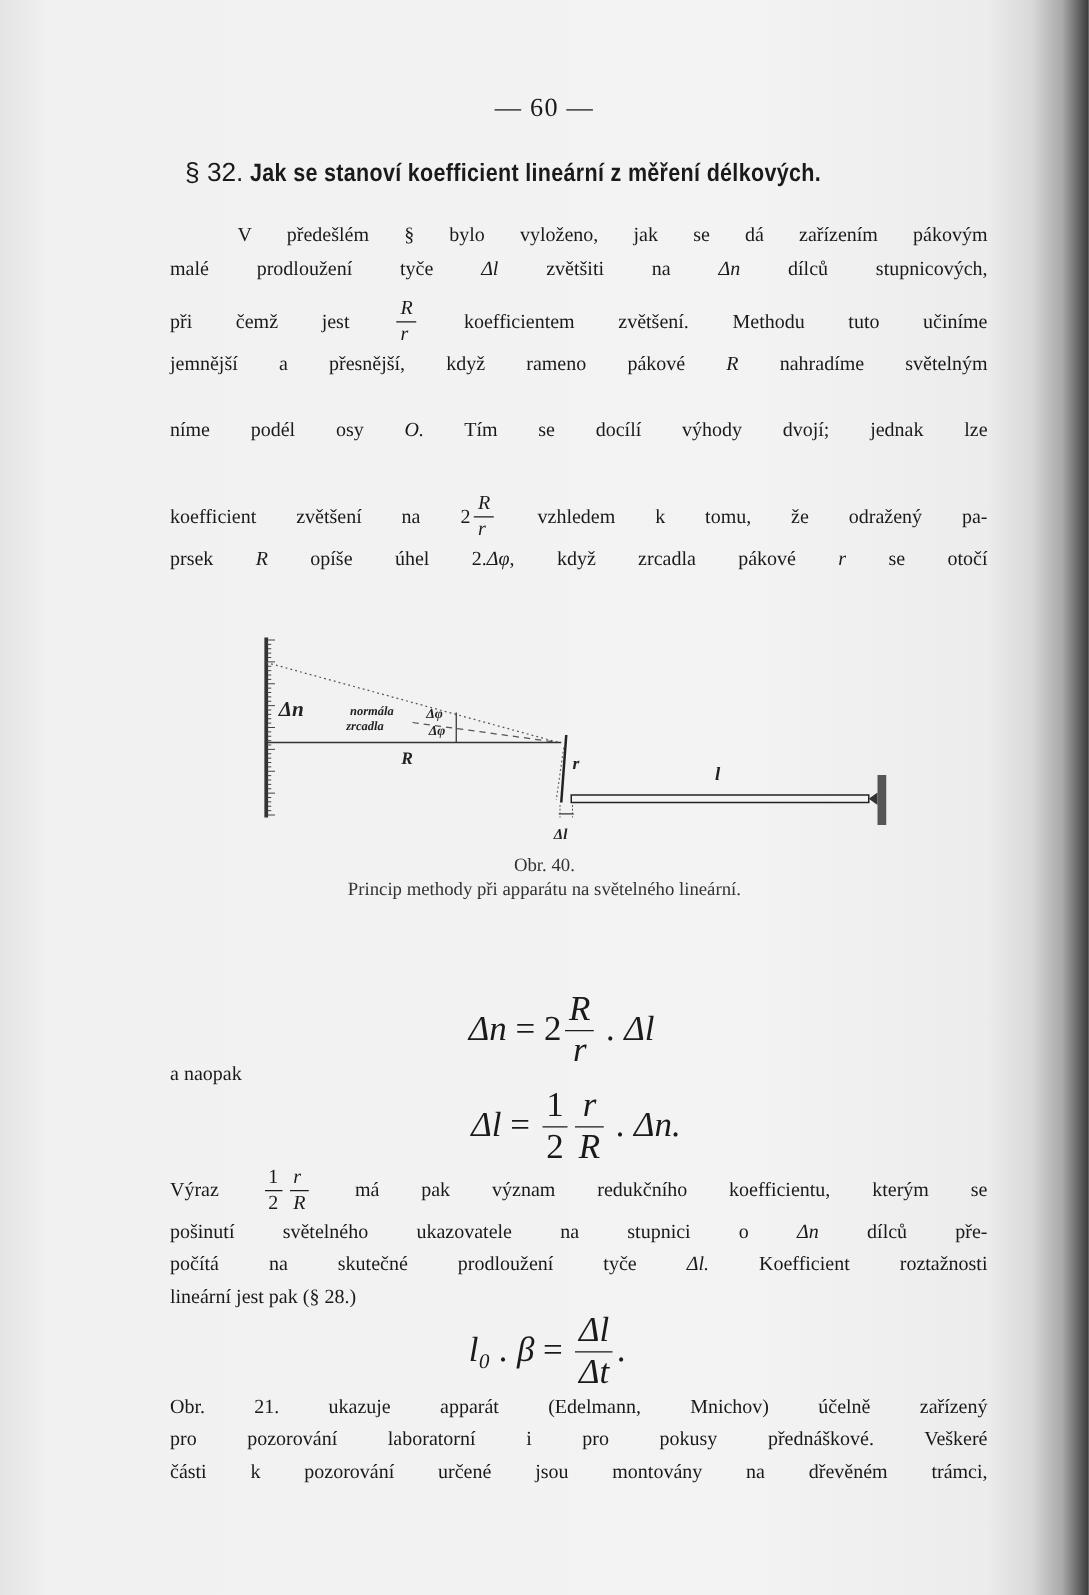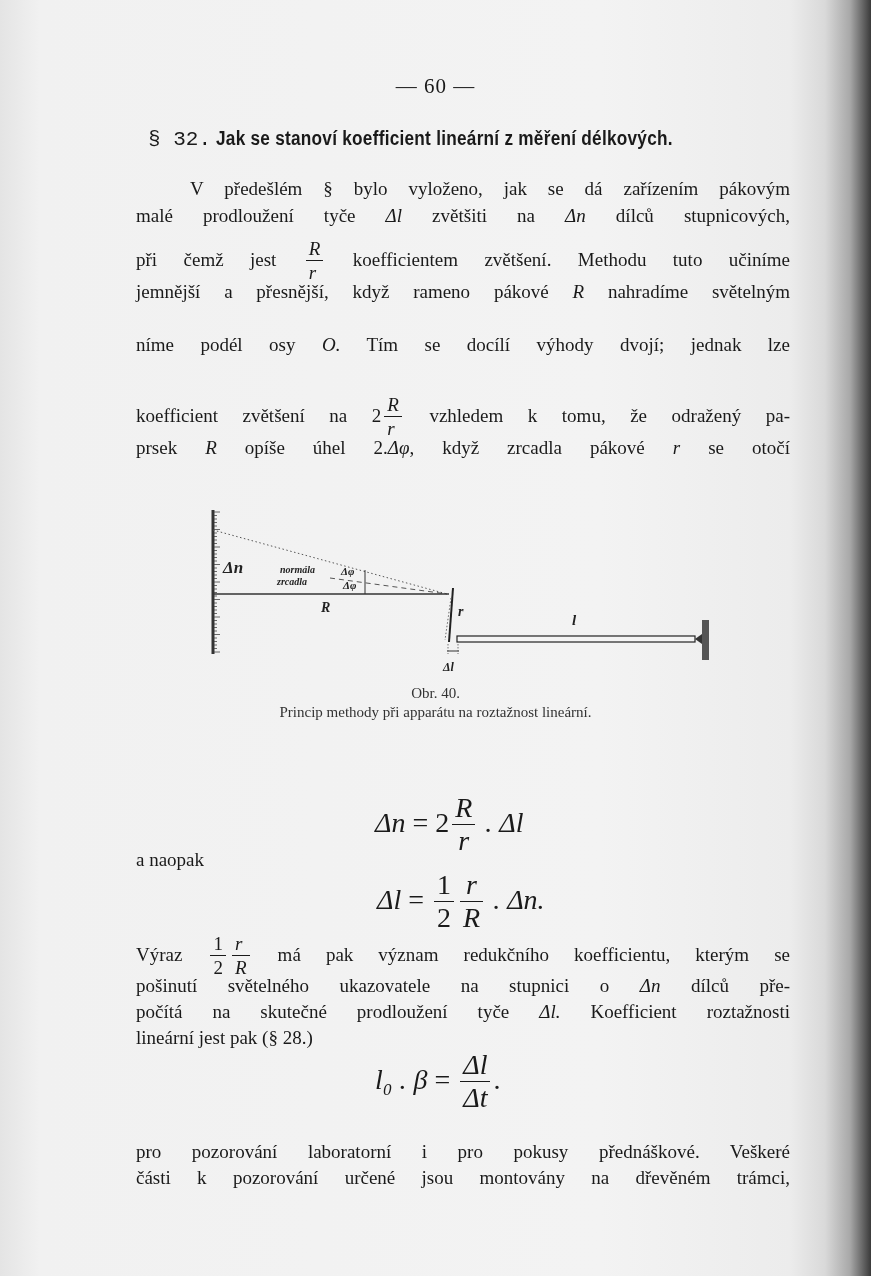--- a/index.html
+++ b/index.html
@@ -19,28 +19,28 @@
     background: linear-gradient(to right, #5a5a5a, #2b2b2b 60%, #4a4a4a);
   }
   .pgnum {
     position: absolute; top: 74px; left: 0; width: 871px; text-align: center;
     font-size: 21px; letter-spacing: 1px;
   }
   .heading {
     position: absolute; top: 126px; left: 148px;
     font-size: 21px;
   }
-  .heading .para { font-family: Liberation Mono, monospace; font-weight: normal; }
+  .heading .para { font-family: Liberation Sans, sans-serif; font-weight: normal; }
   .heading .title {
     font-family: "Liberation Sans", "DejaVu Sans", sans-serif; font-weight: bold;
     font-size: 20px; letter-spacing: 0.3px; transform: scaleX(0.86); display: inline-block; transform-origin: left;
   }
   .line {
     position: absolute; left: 136px; width: 654px;
-    font-size: 19px; line-height: 26px; white-space: nowrap;
+    font-size: 16px; line-height: 26px; white-space: nowrap;
     text-align: justify; text-align-last: justify;
   }
   .line.indent { left: 190px; width: 600px; }
   .line.left { text-align-last: left; }
   .i { font-style: italic; }
   .frac {
     display: inline-block; vertical-align: middle; text-align: center;
     line-height: 1; margin: 0 3px; position: relative; top: -1px;
   }
   .frac .num { display: block; padding: 0 3px 2px; font-style: italic; }
@@ -148,27 +148,28 @@
     <span class="fig-label" style="left:75px;top:56px;font-size:10px">normála</span>
     <span class="fig-label" style="left:72px;top:68px;font-size:10px">zrcadla</span>
     <span class="fig-label" style="left:136px;top:57px;font-size:11px">Δφ</span>
     <span class="fig-label" style="left:138px;top:71px;font-size:11px">Δφ</span>
     <span class="fig-label" style="left:116px;top:92px;font-size:14px">R</span>
     <span class="fig-label" style="left:253px;top:96px;font-size:14px">r</span>
     <span class="fig-label" style="left:367px;top:104px;font-size:15px">l</span>
     <span class="fig-label" style="left:238px;top:152px;font-size:12px">Δl</span>
   </div>
   <div class="caption" style="top:685px;left:0">Obr. 40.</div>
-  <div class="caption" style="top:704px">Princip methody při apparátu na roztažnost lineární.</div>
+  <div class="caption" style="top:704px">Princip methody při apparátu na světelného lineární.</div>
 
   <div class="eq" style="left:375px;top:795px"><span class="i">Δn</span><span> = 2</span><span class="frac"><span class="num">R</span><span class="den">r</span></span><span class="i"> . Δl</span></div>
   <div class="line left" style="top:847px"><span>a naopak</span></div>
   <div class="eq" style="left:377px;top:872px"><span class="i">Δl</span><span> = </span><span class="frac"><span class="num up">1</span><span class="den up">2</span></span><span class="frac"><span class="num">r</span><span class="den">R</span></span><span class="i"> . Δn.</span></div>
 
   <div class="line" style="top:935px"><span>Výraz </span><span class="frac"><span class="num up">1</span><span class="den up">2</span></span><span class="frac"><span class="num">r</span><span class="den">R</span></span><span> má pak význam redukčního koefficientu, kterým se</span></div>
   <div class="line" style="top:973px"><span>pošinutí světelného ukazovatele na stupnici o </span><span class="i">Δn</span><span> dílců pře-</span></div>
   <div class="line" style="top:999px"><span>počítá na skutečné prodloužení tyče </span><span class="i">Δl.</span><span> Koefficient roztažnosti</span></div>
   <div class="line left" style="top:1025px"><span>lineární jest pak (§ 28.)</span></div>
   <div class="eq" style="left:375px;top:1052px"><span class="i">l₀ . β</span><span> = </span><span class="frac"><span class="num">Δl</span><span class="den">Δt</span></span><span>.</span></div>
 
+  <div class="line" style="top:1113px"><span>Obr. 21. ukazuje apparát (Edelmann, Mnichov) účelně zařízený</span></div>
   <div class="line" style="top:1139px"><span>pro pozorování laboratorní i pro pokusy přednáškové. Veškeré</span></div>
   <div class="line" style="top:1165px"><span>části k pozorování určené jsou montovány na dřevěném trámci,</span></div>
 </div>
 
 </body></html>

